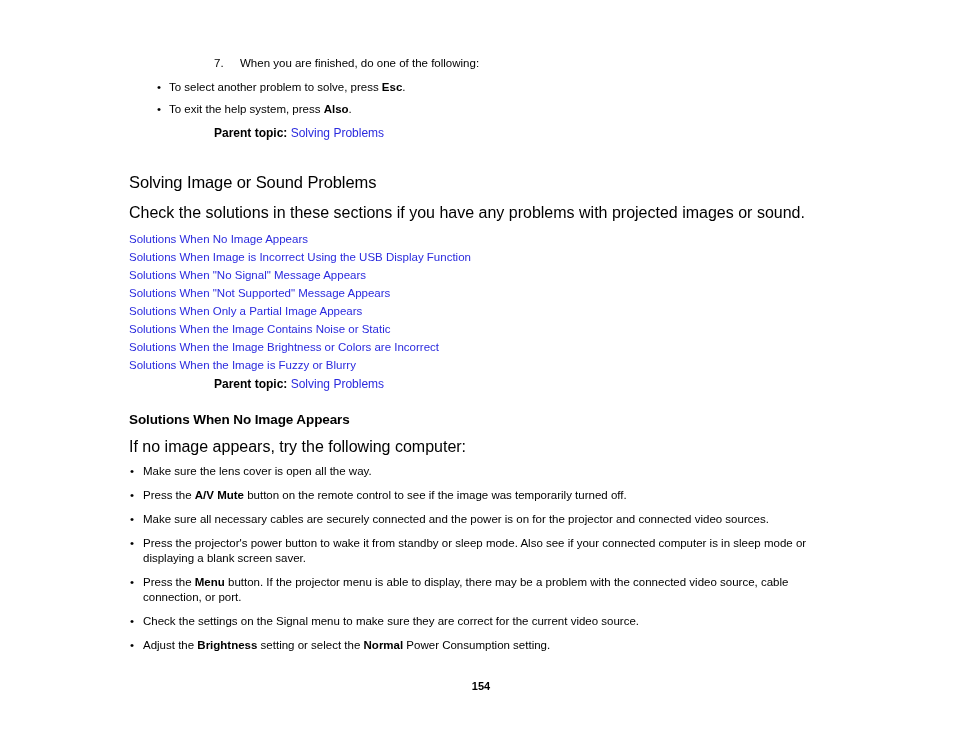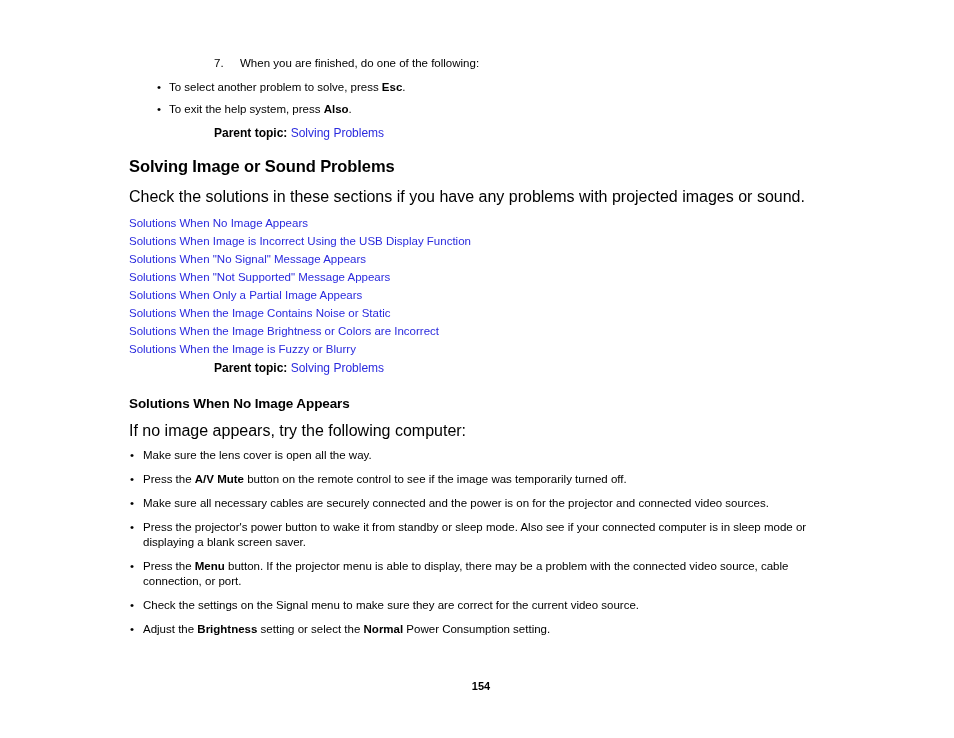--- a/index.html
+++ b/index.html
@@ -74,22 +74,22 @@
     line-height: 15px;
     margin-bottom: 6px;
   }
   .parent-topic .lbl {
     font-weight: bold;
   }
 
   
   h1.sec-title {
     font-size: 16.5px;
-    font-weight: bold;
-    margin: 16px 0 13px 0;
+    font-weight: normal;
+    margin: 32px 0 13px 0;
     line-height: 19px;
     letter-spacing: -0.1px;
   }
   h2.sub-title {
     font-size: 13.5px;
     font-weight: bold;
     margin: 19px 0 11px 0;
     line-height: 17px;
     letter-spacing: -0.1px;
   }

